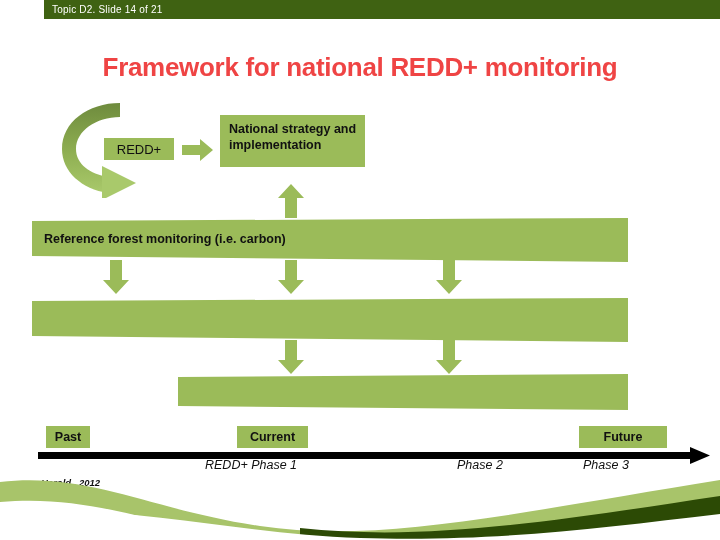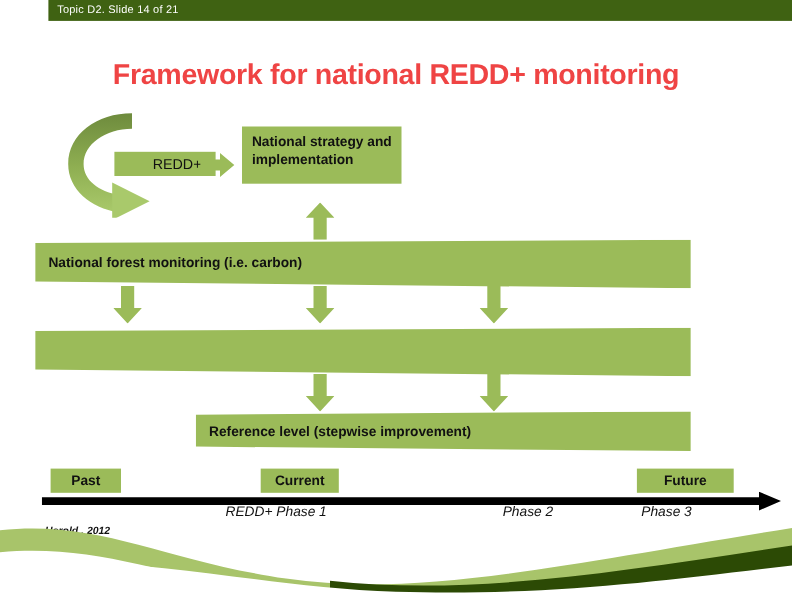--- a/index.html
+++ b/index.html
@@ -44,21 +44,20 @@
     letter-spacing: -0.3px;
   }
 
   
   .gbox {
     position: absolute;
     background: #9BBB59;
     color: #111111;
     font-size: 12.5px;
     font-weight: bold;
-    padding-left: 22px;
   }
 
   #redd-box {
     left: 104px; top: 138px;
     width: 70px; height: 22px;
     display: flex; align-items: center; justify-content: center;
     font-weight: normal;
     font-size: 13px;
   }
 
@@ -118,21 +117,21 @@
     position: absolute;
     background: #9BBB59;
     color: #111111;
     font-size: 12.5px;
     font-weight: bold;
     height: 22px;
     line-height: 22px;
     text-align: center;
     top: 426px;
   }
-  #tag-past    { left: 46px;  width: 64px; }
+  #tag-past    { left: 46px;  width: 44px; }
   #tag-current { left: 237px; width: 71px; }
   #tag-future  { left: 579px; width: 88px; }
 
   #timeline-line {
     position: absolute;
     left: 38px; top: 447px;
     width: 672px; height: 20px;
   }
 
   .tl-phase {
@@ -205,21 +204,21 @@
 <div class="uparrow" style="left:278px; top:184px;">
   <svg width="26" height="34" viewBox="0 0 26 34">
     <path d="M 13 0 L 26 14 L 19 14 L 19 34 L 7 34 L 7 14 L 0 14 Z" fill="#9BBB59"></path>
   </svg>
 </div>
 
 <div id="bar-forest" class="wedge">
   <svg width="596" height="44" viewBox="0 0 596 44" preserveAspectRatio="none" style="position:absolute;left:0;top:0;">
     <polygon points="0,3 596,0 596,44 0,38" fill="#9BBB59"></polygon>
   </svg>
-  <div class="label">National forest monitoring (i.e. carbon)</div>
+  <div class="label">Reference forest monitoring (i.e. carbon)</div>
 </div>
 
 <div class="downarrow" style="left:103px; top:260px;">
   <svg width="26" height="34" viewBox="0 0 26 34">
       <path d="M 13 34 L 26 20 L 19 20 L 19 0 L 7 0 L 7 20 L 0 20 Z" fill="#9BBB59"></path>
     </svg>
 </div>
 <div class="downarrow" style="left:278px; top:260px;">
   <svg width="26" height="34" viewBox="0 0 26 34">
       <path d="M 13 34 L 26 20 L 19 20 L 19 0 L 7 0 L 7 20 L 0 20 Z" fill="#9BBB59"></path>
@@ -245,21 +244,20 @@
 <div class="downarrow" style="left:436px; top:340px;">
   <svg width="26" height="34" viewBox="0 0 26 34">
       <path d="M 13 34 L 26 20 L 19 20 L 19 0 L 7 0 L 7 20 L 0 20 Z" fill="#9BBB59"></path>
     </svg>
 </div>
 
 <div id="bar-ref" class="wedge">
   <svg width="450" height="36" viewBox="0 0 450 36" preserveAspectRatio="none" style="position:absolute;left:0;top:0;">
     <polygon points="0,3 450,0 450,36 0,32" fill="#9BBB59"></polygon>
   </svg>
-  <div class="label">Reference level (stepwise improvement)</div>
 </div>
 
 <div id="tag-past" class="tl-tag">Past</div>
 <div id="tag-current" class="tl-tag">Current</div>
 <div id="tag-future" class="tl-tag">Future</div>
 
 <div id="timeline-line">
   <svg width="672" height="20" viewBox="0 0 672 20">
     <path d="M 0 5 L 652 5 L 652 0 L 672 8.5 L 652 17 L 652 12 L 0 12 Z" fill="#000000"></path>
   </svg>

